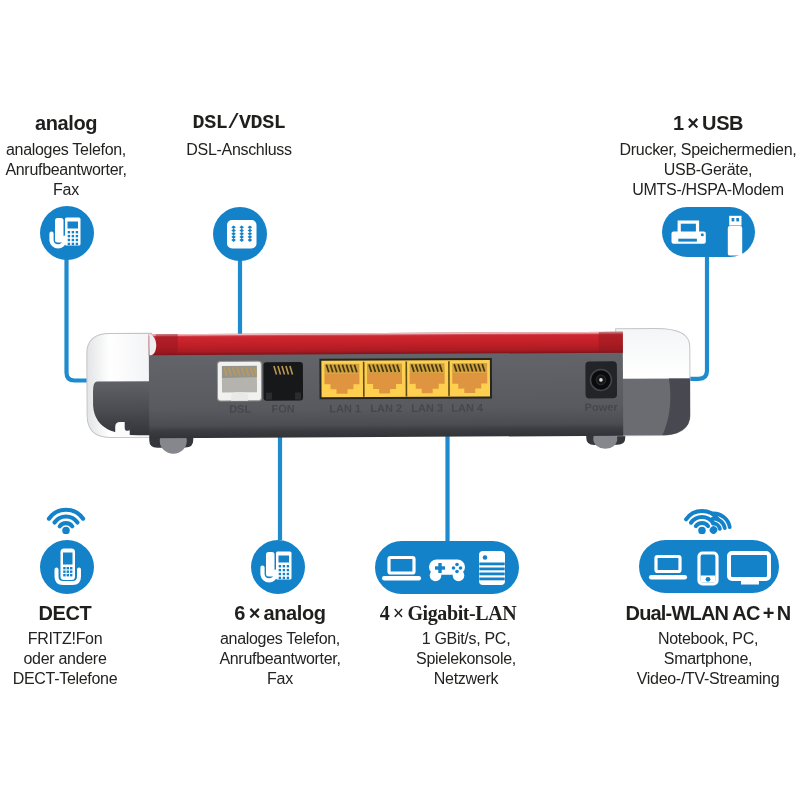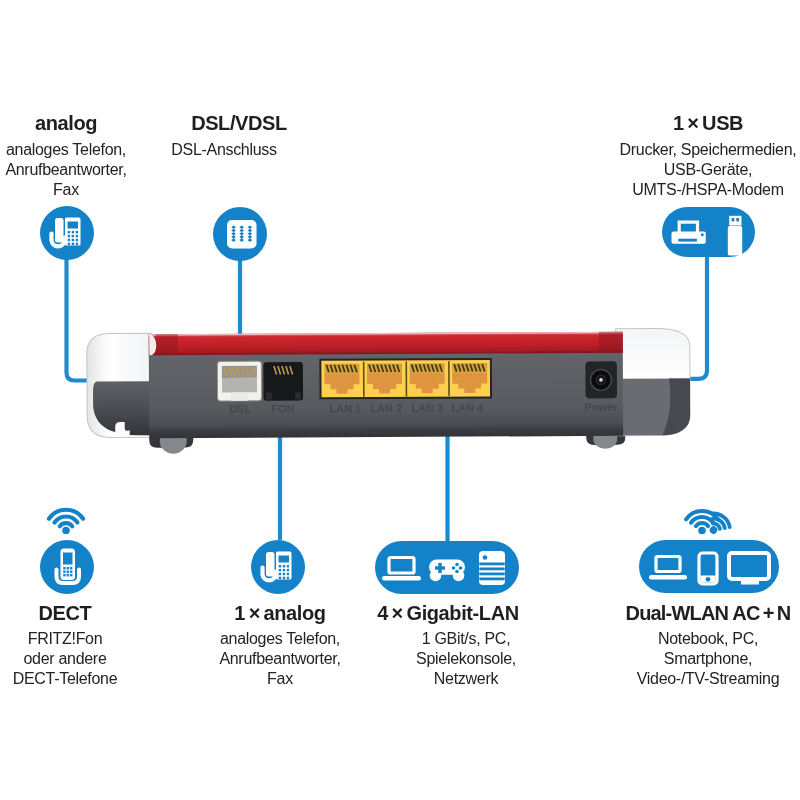--- a/index.html
+++ b/index.html
@@ -8,33 +8,33 @@
   .hd{position:absolute;font-weight:bold;font-size:20px;line-height:20px;text-align:center;letter-spacing:-0.4px;}
   .tx{position:absolute;font-size:16px;line-height:20px;text-align:center;letter-spacing:-0.3px;color:#232321;}
   .abs{position:absolute;}
 </style>
 </head>
 <body>
 
 <div class="hd" style="left:-34px;top:113px;width:200px;">analog</div>
 <div class="tx" style="left:-44px;top:140px;width:220px;">analoges Telefon,<br>Anrufbeantworter,<br>Fax</div>
 
-<div class="hd" style="left:139px;top:113px;width:200px;">DSL/VDSL</div>
-<div class="tx" style="left:114px;top:140px;width:220px;text-align:center;">DSL-Anschluss</div>
+<div class="hd" style="left:139px;top:113px;width:200px;font-family:Liberation Mono, monospace;">DSL/VDSL</div>
+<div class="tx" style="left:129px;top:140px;width:220px;text-align:center;">DSL-Anschluss</div>
 
 <div class="hd" style="left:608px;top:113px;width:200px;">1 × USB</div>
 <div class="tx" style="left:598px;top:140px;width:220px;">Drucker, Speichermedien,<br>USB-Geräte,<br>UMTS-/HSPA-Modem</div>
 
 <div class="hd" style="left:-35px;top:603px;width:200px;">DECT</div>
 <div class="tx" style="left:-45px;top:629px;width:220px;">FRITZ!Fon<br>oder andere<br>DECT-Telefone</div>
 
-<div class="hd" style="left:180px;top:603px;width:200px;">1 × analog</div>
+<div class="hd" style="left:180px;top:603px;width:200px;">6 × analog</div>
 <div class="tx" style="left:170px;top:629px;width:220px;">analoges Telefon,<br>Anrufbeantworter,<br>Fax</div>
 
-<div class="hd" style="left:348px;top:603px;width:200px;">4 × Gigabit-LAN</div>
+<div class="hd" style="left:348px;top:603px;width:200px;font-family:Liberation Serif, serif;">4 × Gigabit-LAN</div>
 <div class="tx" style="left:356px;top:629px;width:220px;">1 GBit/s, PC,<br>Spielekonsole,<br>Netzwerk</div>
 
 <div class="hd" style="left:608px;top:603px;width:200px;letter-spacing:-0.8px;">Dual-WLAN AC + N</div>
 <div class="tx" style="left:598px;top:629px;width:220px;">Notebook, PC,<br>Smartphone,<br>Video-/TV-Streaming</div>
 
 <svg class="abs" style="left:0;top:0;" width="800" height="800" viewBox="0 0 800 800">
   <g fill="none" stroke="#1d8bcd" stroke-width="4.2">
     <path d="M66.5 258 V372.5 Q66.5 380.5 74.5 380.5 H88"></path>
     <path d="M240 259.5 V358"></path>
     <path d="M707 255.5 V370.5 Q707 378.8 698.7 378.8 H689"></path>

